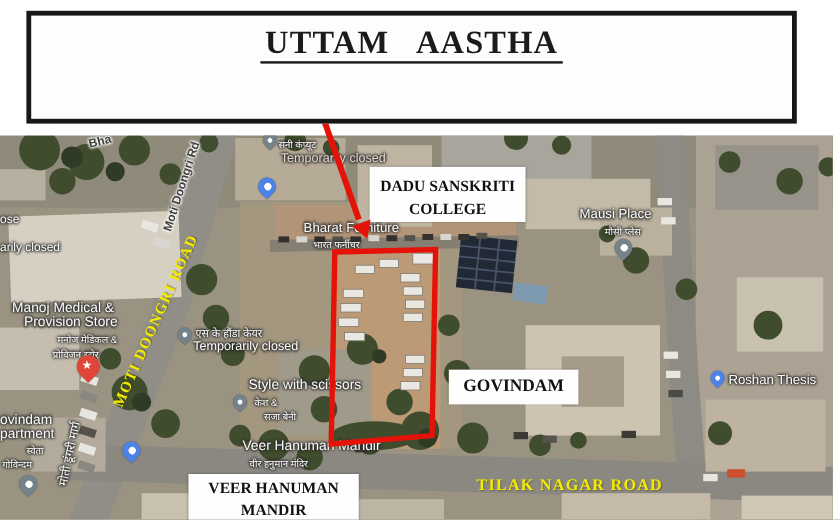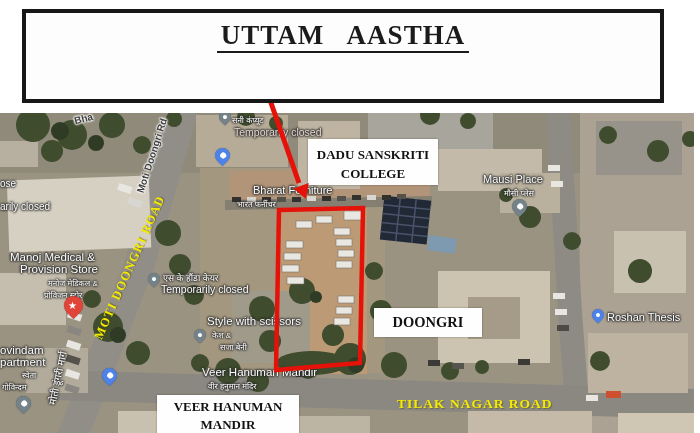--- a/index.html
+++ b/index.html
@@ -241,21 +241,21 @@
   <div class="mlab dark" style="left:113px;top:37px;transform:rotate(-72deg);font-size:10px;">Moti Doongri Rd</div>
 
   <div class="mlab hind" style="left:232px;top:1px;">सनी कंप्यूट</div>
   <div class="mlab closed" style="left:234px;top:13px;">Temporarily closed</div>
   <div class="pin pin-grey p12" style="left:219px;top:-2px;"></div>
 
   <div class="poi-college" style="left:356px;top:26px;"><span class="glyph">◆</span></div>
 
   <div class="pin pin-blue p15" style="left:215px;top:35px;"></div>
   <div class="mlab" style="left:207px;top:71px;font-size:11px;padding-left:46px;">Bharat Ferniture</div>
-  <div class="mlab hind" style="left:212px;top:85px;padding-left:25px;">भारत फर्नीचर</div>
+  <div class="mlab hind" style="left:236px;top:85px;padding-left:25px;">भारत फर्नीचर</div>
 
   <div class="mlab" style="left:483px;top:60px;font-size:11px;">Mausi Place</div>
   <div class="mlab hind" style="left:504px;top:74px;">मौसी प्लेस</div>
   <div class="pin pin-grey p15" style="left:512px;top:86px;"></div>
 
   <div class="mlab" style="left:0px;top:65px;font-size:10px;">ose</div>
   <div class="mlab" style="left:0px;top:88px;font-size:10px;">arily closed</div>
 
   <div class="mlab" style="left:10px;top:138px;font-size:11.5px;">Manoj Medical &amp;</div>
   <div class="mlab" style="left:20px;top:150px;font-size:11.5px;">Provision Store</div>
@@ -291,21 +291,21 @@
   <div class="pin pin-blue p12" style="left:592px;top:196px;"></div>
   <div class="mlab" style="left:607px;top:198px;font-size:11px;">Roshan Thesis</div>
 
   <div class="yellow-road" style="left:397px;top:283px;font-size:13.5px;">TILAK NAGAR ROAD</div>
 
   <div class="wbox" style="left:308px;top:26px;width:130px;height:40px;font-size:13px;line-height:19px;padding-top:6px;">
     <span>DADU SANSKRITI</span><br>
     <span>COLLEGE</span>
   </div>
   <div class="wbox" style="left:374px;top:195px;width:108px;height:29px;font-size:14.5px;line-height:29px;">
-    <span>DOONGRI</span>
+    <span>GOVINDAM</span>
   </div>
   <div class="wbox" style="left:157px;top:282px;width:142px;height:38px;font-size:13px;line-height:18px;padding-top:3px;">
     <span>VEER HANUMAN</span><br>
     <span>MANDIR</span>
   </div>
 </div>
 
 <svg class="annot" width="700" height="433" viewBox="0 0 700 433">
   <polygon points="279,210 363,208 360,363 276,370" fill="none" stroke="#e41209" stroke-width="4.5"></polygon>
   <line x1="270" y1="100" x2="299" y2="183" stroke="#e41209" stroke-width="5"></line>

